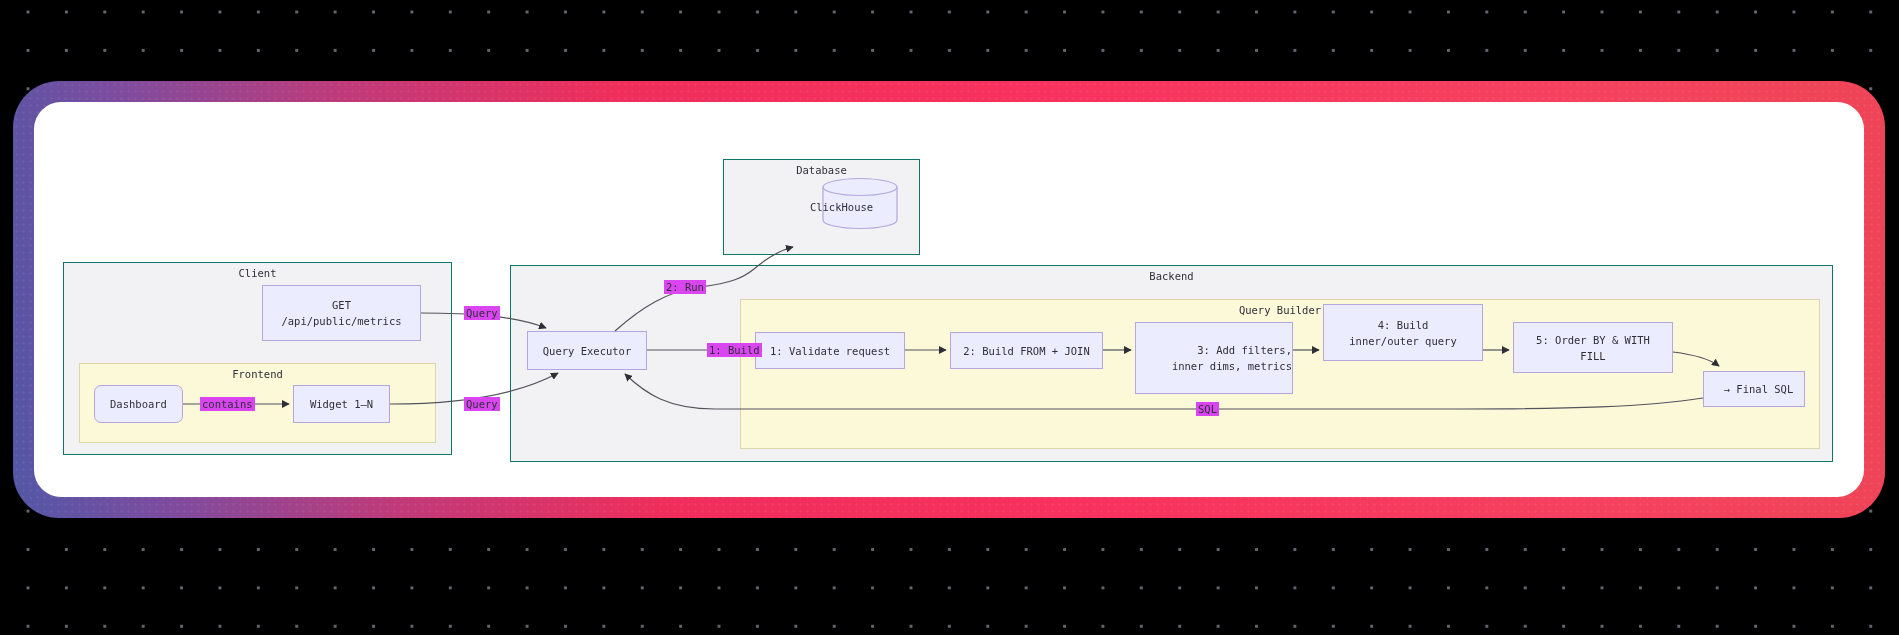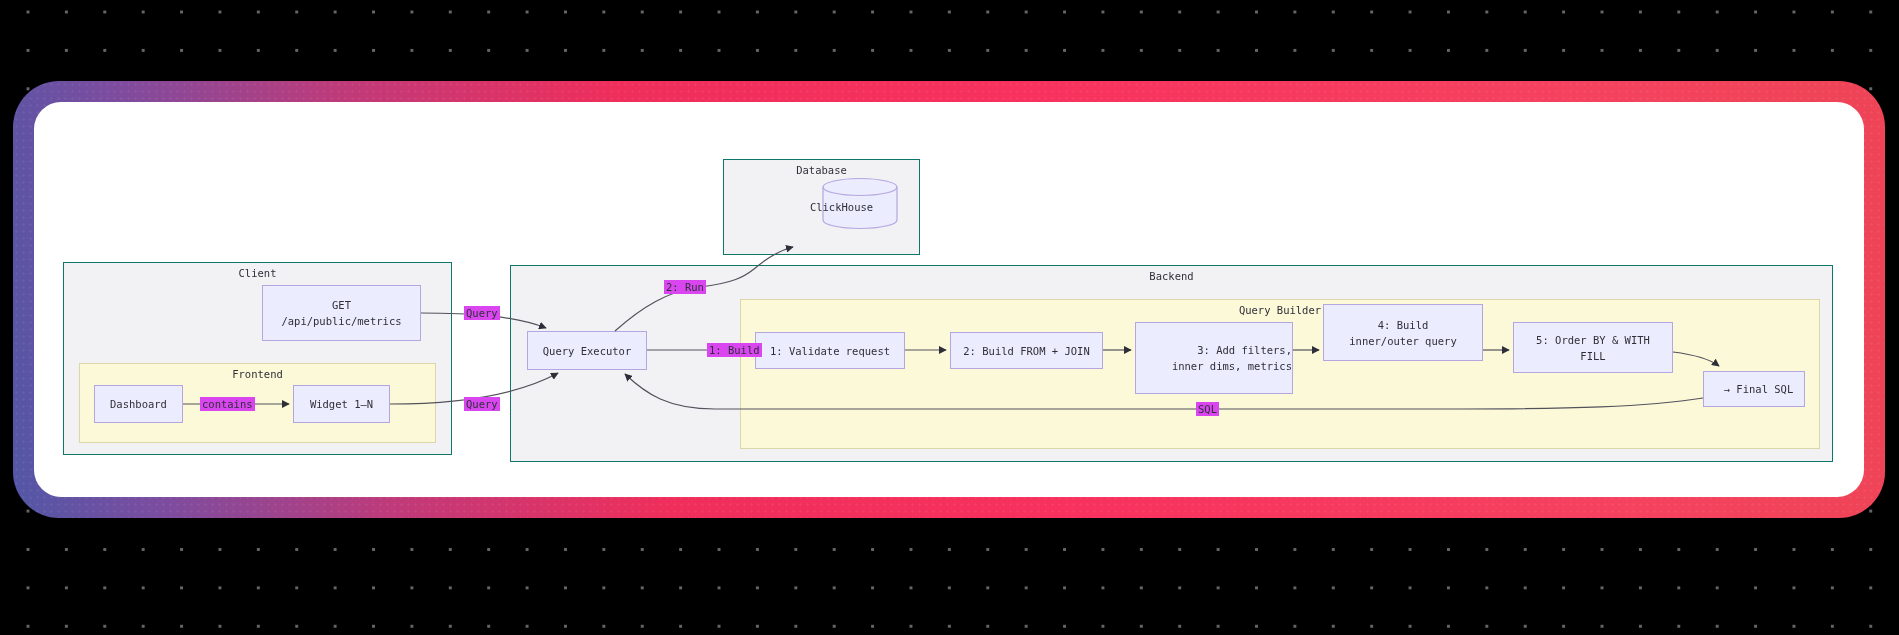--- a/index.html
+++ b/index.html
@@ -80,21 +80,21 @@
     <ellipse cx="38" cy="10" rx="37" ry="8.5" fill="#ECECFF" stroke="#b4a6e0" stroke-width="1.2"></ellipse>
   </svg>
   <div class="cyl-label">ClickHouse</div>
 </div>
 
 <div class="node" style="left:262px; top:285px; width:159px; height:56px;">
   <span>GET</span>
   <span>/api/public/metrics</span>
 </div>
 
-<div class="node" style="left:94px; top:385px; width:89px; height:38px;">
+<div class="node" style="left:94px; top:385px; width:89px; height:38px;border-radius:7px;">
   <span>Dashboard</span>
 </div>
 
 <div class="node" style="left:293px; top:385px; width:97px; height:38px;text-align:center;">
   <span>Widget 1–N</span>
 </div>
 
 <div class="node" style="left:527px; top:331px; width:120px; height:39px;">
   <span>Query Executor</span>
 </div>

